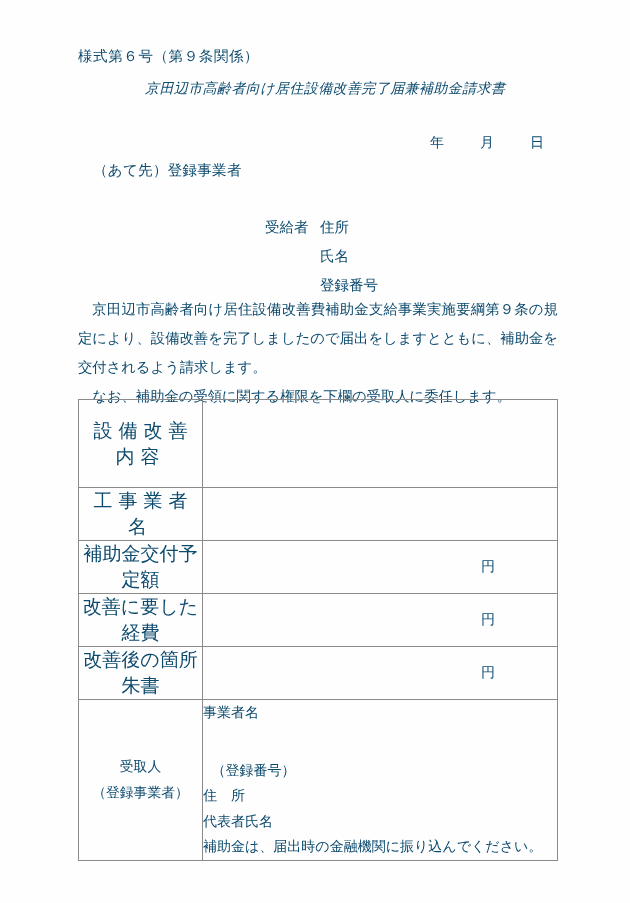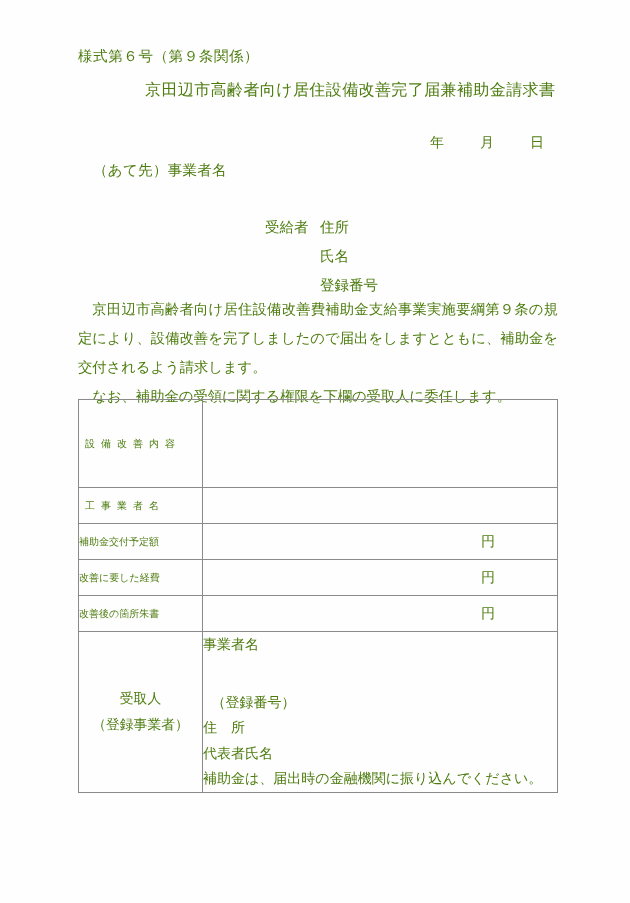--- a/index.html
+++ b/index.html
@@ -5,42 +5,43 @@
   html, body {
     margin: 0;
     padding: 0;
     background: #ffffff;
   }
   .page {
     position: relative;
     width: 630px;
     height: 903px;
     background: #fefefe;
-    color: #4d7c0f;
+    color: #0c4a6e;
     font-family: "Liberation Serif", "DejaVu Serif", serif;
     overflow: hidden;
     box-sizing: border-box;
   }
 
   
   .form-no {
     position: absolute;
     left: 78px;
     top: 47px;
     font-size: 14.5px;
     letter-spacing: 0.6px;
     white-space: nowrap;
   }
   .doc-title {
     position: absolute;
     left: 145px;
     top: 80px;
-    font-size: 16px;
+    font-size: 14px;
     letter-spacing: 0.4px;
     white-space: nowrap;
+    font-style: italic;
   }
   .date-line {
     position: absolute;
     left: 430px;
     top: 134px;
     font-size: 14px;
     white-space: nowrap;
   }
   .date-line .seg { display: inline-block; width: 50px; }
   .date-line .seg:last-child { width: auto; }
@@ -94,21 +95,22 @@
     table-layout: fixed;
     font-size: 14px;
   }
   .form-table td {
     border: 1px solid #8a8a8a;
     padding: 0;
     vertical-align: middle;
   }
   .col-label { width: 124px; }
   .cell-label {
-    font-size: 10px;
+    text-align: center;
+    font-size: 19px;
   }
   .cell-label .spaced {
     display: inline-block;
     letter-spacing: 6px;
     text-indent: 6px;
   }
   .row-tall { height: 88px; }
   .row-std { height: 36px; }
   .row-payee { height: 144px; }
 
@@ -154,21 +156,21 @@
 <div class="page">
 
   <div class="form-no">様式第６号（第９条関係）</div>
 
   <div class="doc-title">京田辺市高齢者向け居住設備改善完了届兼補助金請求書</div>
 
   <div class="date-line">
     <span class="seg">年</span><span class="seg">月</span><span class="seg">日</span>
   </div>
 
-  <div class="addressee">（あて先）事業者名</div>
+  <div class="addressee">（あて先）登録事業者</div>
 
   <div class="recipient">
     <div class="row">
       <span class="lbl">受給者</span><span class="val">住所</span>
     </div>
     <div class="row">
       <span class="lbl"></span><span class="val">氏名</span>
     </div>
     <div class="row">
       <span class="lbl"></span><span class="val">登録番号</span>

